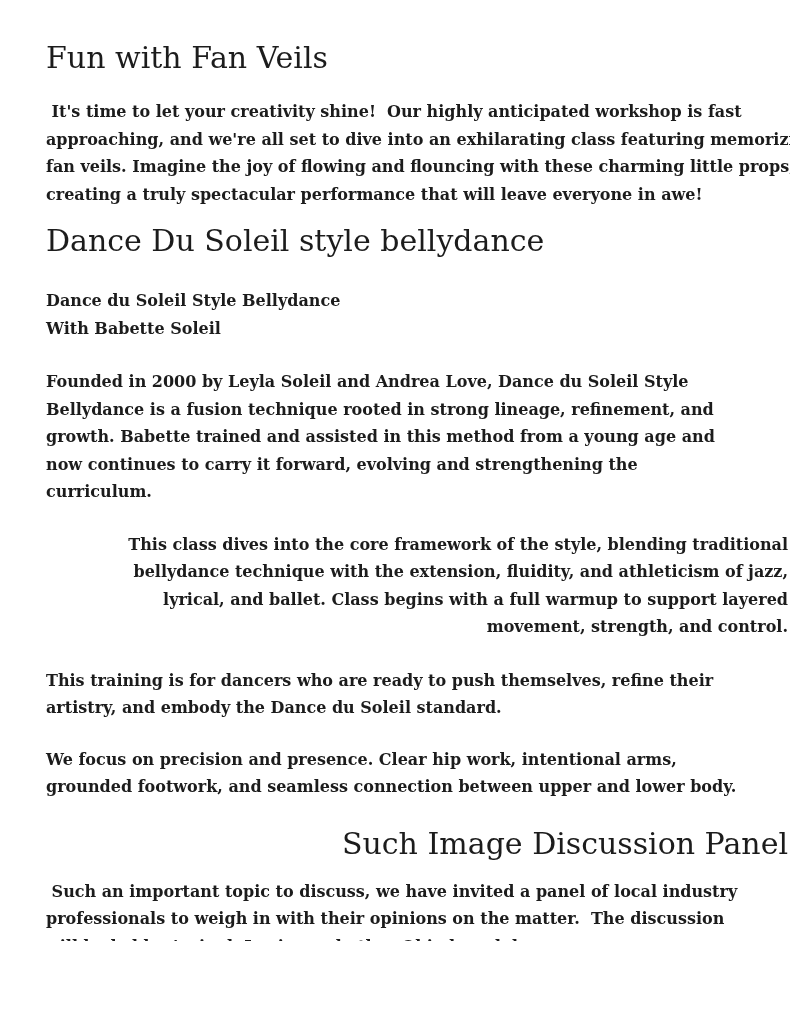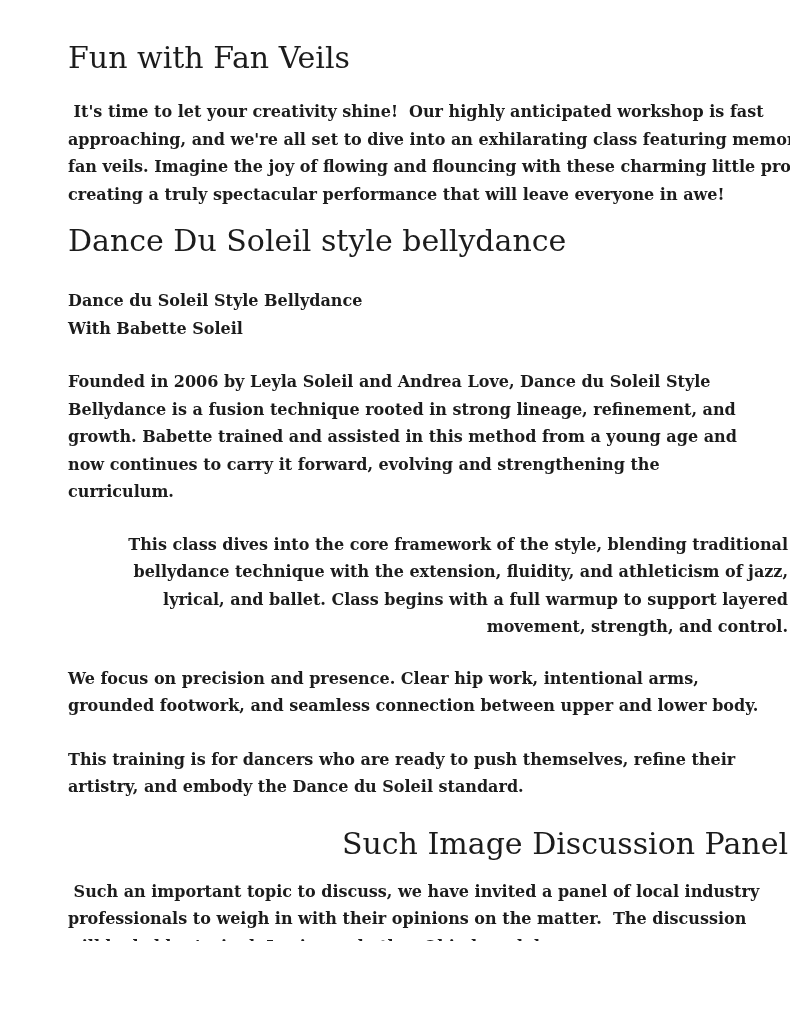--- a/index.html
+++ b/index.html
@@ -6,21 +6,21 @@
     margin: 0;
     padding: 0;
     background: #ffffff;
     overflow: hidden;
   }
   .doc {
     position: relative;
     width: 790px;
     height: 941px;
     box-sizing: border-box;
-    padding: 40px 2px 0 68px;
+    padding: 40px 2px 0 46px;
     background: #ffffff;
     font-family: "DejaVu Serif", serif;
     color: #1c1c1c;
     overflow: hidden;
   }
   .h {
     font-size: 30px;
     line-height: 36px;
     font-weight: 400;
     margin: 0;
@@ -53,36 +53,36 @@
   <p class="p mt22"> It's time to let your creativity shine!  Our highly anticipated workshop is fast
 approaching, and we're all set to dive into an exhilarating class featuring memorizing
 fan veils. Imagine the joy of flowing and flouncing with these charming little props,
 creating a truly spectacular performance that will leave everyone in awe!</p>
 
   <h1 class="h mt15">Dance Du Soleil style bellydance</h1>
 
   <p class="p mt28">Dance du Soleil Style Bellydance
 With Babette Soleil</p>
 
-  <p class="p mt26">Founded in 2006 by Leyla Soleil and Andrea Love, Dance du Soleil Style
+  <p class="p mt26">Founded in 2000 by Leyla Soleil and Andrea Love, Dance du Soleil Style
 Bellydance is a fusion technique rooted in strong lineage, refinement, and
 growth. Babette trained and assisted in this method from a young age and
 now continues to carry it forward, evolving and strengthening the
 curriculum.</p>
 
   <p class="p mt25">This class dives into the core framework of the style, blending traditional
 bellydance technique with the extension, fluidity, and athleticism of jazz,
 lyrical, and ballet. Class begins with a full warmup to support layered
 movement, strength, and control.</p>
 
+  <p class="p mt26">This training is for dancers who are ready to push themselves, refine their
+artistry, and embody the Dance du Soleil standard.</p>
+
   <p class="p mt24">We focus on precision and presence. Clear hip work, intentional arms,
 grounded footwork, and seamless connection between upper and lower body.</p>
-
-  <p class="p mt26">This training is for dancers who are ready to push themselves, refine their
-artistry, and embody the Dance du Soleil standard.</p>
 
   <h1 class="h mt25">Such Image Discussion Panel</h1>
 
   <p class="p mt16"> Such an important topic to discuss, we have invited a panel of local industry
 professionals to weigh in with their opinions on the matter.  The discussion
 will be led by Aminah Louise and other Ohio based dancers as we encourage
 your participation to share our feelings, experience and Intel on the matter.</p>
 
 </div>
 

